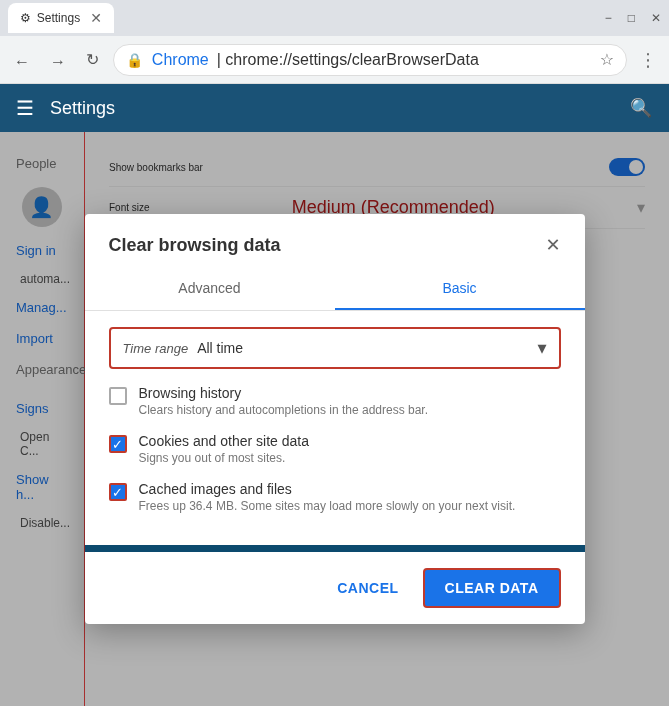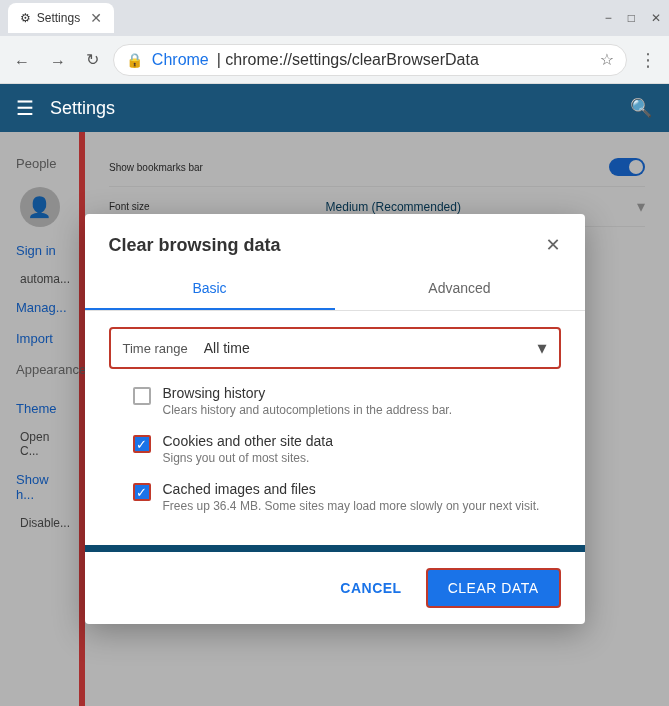--- a/index.html
+++ b/index.html
@@ -24,21 +24,21 @@
     .address-star { font-size: 16px; color: #666; margin-left: auto; }
     .menu-btn { font-size: 18px; color: #666; cursor: pointer; padding: 4px; }
 
     .settings-header { height: 48px; background: #1a5276; display: flex; align-items: center; padding: 0 16px; gap: 16px; }
     .settings-menu-icon { color: white; font-size: 20px; cursor: pointer; }
     .settings-title { color: white; font-size: 18px; font-weight: 400; }
     .settings-search { margin-left: auto; color: white; font-size: 18px; cursor: pointer; }
 
     .content-area { flex: 1; display: flex; position: relative; background: #fff; }
 
-    .sidebar { width: 85px; background: #fff; padding: 16px 0; border-right: 6px solid #ef4444; }
+    .sidebar { width: 85px; background: #fff; padding: 16px 0; border-right: 1px solid #ef4444; }
     .sidebar-section { padding: 8px 16px; font-size: 13px; color: #777; margin-bottom: 8px; }
     .sidebar-item { padding: 8px 16px; font-size: 13px; color: #1a73e8; cursor: pointer; }
     .sidebar-item-gray { padding: 6px 20px; font-size: 12px; color: #555; }
     .sidebar-avatar { width: 40px; height: 40px; background: #ccc; border-radius: 50%; margin: 8px auto; display: flex; align-items: center; justify-content: center; font-size: 20px; color: #888; }
 
     
     .overlay { position: absolute; top: 0; left: 0; right: 0; bottom: 0; background: rgba(0,0,0,0.3); display: flex; align-items: center; justify-content: center; z-index: 10; }
 
     
     .dialog { background: #fff; border-radius: 4px; box-shadow: 0 8px 32px rgba(0,0,0,0.3); width: 500px; overflow: hidden; }
@@ -46,41 +46,41 @@
     .dialog-title { font-size: 18px; color: #333; font-weight: 700; }
     .dialog-close { font-size: 18px; color: #666; cursor: pointer; background: none; border: none; }
 
     .dialog-tabs { display: flex; border-bottom: 1px solid #e0e0e0; margin-top: 12px; }
     .dialog-tab { flex: 1; text-align: center; padding: 12px; font-size: 14px; cursor: pointer; color: #666; }
     .dialog-tab.active { color: #1a73e8; border-bottom: 2px solid #1a73e8; font-weight: 500; }
 
     .dialog-body { padding: 16px 24px; }
 
     .time-range-box { border: 2px solid #c0392b; border-radius: 4px; padding: 8px 12px; display: flex; align-items: center; margin-bottom: 16px; cursor: pointer; }
-    .time-range-label { font-size: 13px; color: #555; margin-right: 16px; }
+    .time-range-label { font-size: 13px; color: #555; margin-right: 9px; font-style: italic; }
     .time-range-value { font-size: 14px; color: #333; flex: 1; }
     .time-range-arrow { font-size: 18px; color: #555; }
 
-    .option-item { display: flex; align-items: flex-start; gap: 12px; margin-bottom: 16px; margin-left: 24px; }
+    .option-item { display: flex; align-items: flex-start; gap: 12px; margin-bottom: 16px; }
     .checkbox-wrapper { width: 18px; height: 18px; border: 2px solid #aaa; border-radius: 2px; flex-shrink: 0; margin-top: 2px; display: flex; align-items: center; justify-content: center; }
     .option-text { flex: 1; }
     .option-title { font-size: 14px; color: #333; }
     .option-desc { font-size: 12px; color: #777; margin-top: 2px; }
 
     .dialog-footer { display: flex; align-items: center; justify-content: flex-end; padding: 16px 24px; gap: 8px; border-top: 7px solid #0c4a6e; }
     .btn-cancel { background: none; border: none; color: #1a73e8; font-size: 14px; font-weight: 600; padding: 8px 16px; cursor: pointer; letter-spacing: 0.5px; }
-    .btn-clear { background: #1a73e8; color: white; border: 2px solid #c0392b; border-radius: 4px; font-size: 14px; font-weight: 400; padding: 10px 20px; cursor: pointer; letter-spacing: 0.5px; }
+    .btn-clear { background: #1a73e8; color: white; border: 2px solid #c0392b; border-radius: 4px; font-size: 14px; font-weight: 700; padding: 10px 20px; cursor: pointer; letter-spacing: 0.5px; }
 
     .main-content { flex: 1; padding: 16px 24px; overflow-y: auto; }
     .main-item { display: flex; align-items: center; justify-content: space-between; padding: 10px 0; border-bottom: 1px solid #f0f0f0; }
     .main-item-label { font-size: 10px; color: #333; }
     .main-item-arrow { font-size: 16px; color: #aaa; }
     .toggle { width: 36px; height: 18px; background: #1a73e8; border-radius: 9px; position: relative; }
     .toggle-knob { width: 14px; height: 14px; background: white; border-radius: 50%; position: absolute; top: 2px; right: 2px; }
-    .main-item-value { font-size: 12px; color: #0c4a6e; }
+    .main-item-value { font-size: 18px; color: #b91c1c; }
   </style>
 </head>
 <body>
 
 <div class="browser-frame">
 
   <div class="title-bar">
     <div class="tab">
       <span class="tab-favicon">⚙</span>
       <span>Settings</span>
@@ -115,21 +115,21 @@
   <div class="content-area">
 
     <div class="sidebar">
       <div class="sidebar-section">People</div>
       <div class="sidebar-avatar">👤</div>
       <div class="sidebar-item">Sign in</div>
       <div class="sidebar-item-gray">automa...</div>
       <div class="sidebar-item">Manag...</div>
       <div class="sidebar-item">Import</div>
       <div class="sidebar-section">Appearance</div>
-      <div class="sidebar-item">Theme</div>
+      <div class="sidebar-item">Signs</div>
       <div class="sidebar-item-gray">Open C...</div>
       <div class="sidebar-item">Show h...</div>
       <div class="sidebar-item-gray">Disable...</div>
     </div>
 
     <div class="main-content">
       <div class="main-item">
         <span class="main-item-label">Show bookmarks bar</span>
         <div class="toggle">
             <div class="toggle-knob"></div>
@@ -144,22 +144,22 @@
 
     <div class="overlay">
       <div class="dialog">
 
         <div class="dialog-header">
           <span class="dialog-title">Clear browsing data</span>
           <button class="dialog-close">✕</button>
         </div>
 
         <div class="dialog-tabs">
+          <div class="dialog-tab">Advanced</div>
           <div class="dialog-tab active">Basic</div>
-          <div class="dialog-tab">Advanced</div>
         </div>
 
         <div class="dialog-body">
 
           <div class="time-range-box">
             <span class="time-range-label">Time range</span>
             <span class="time-range-value">All time</span>
             <span class="time-range-arrow">▾</span>
           </div>
 

